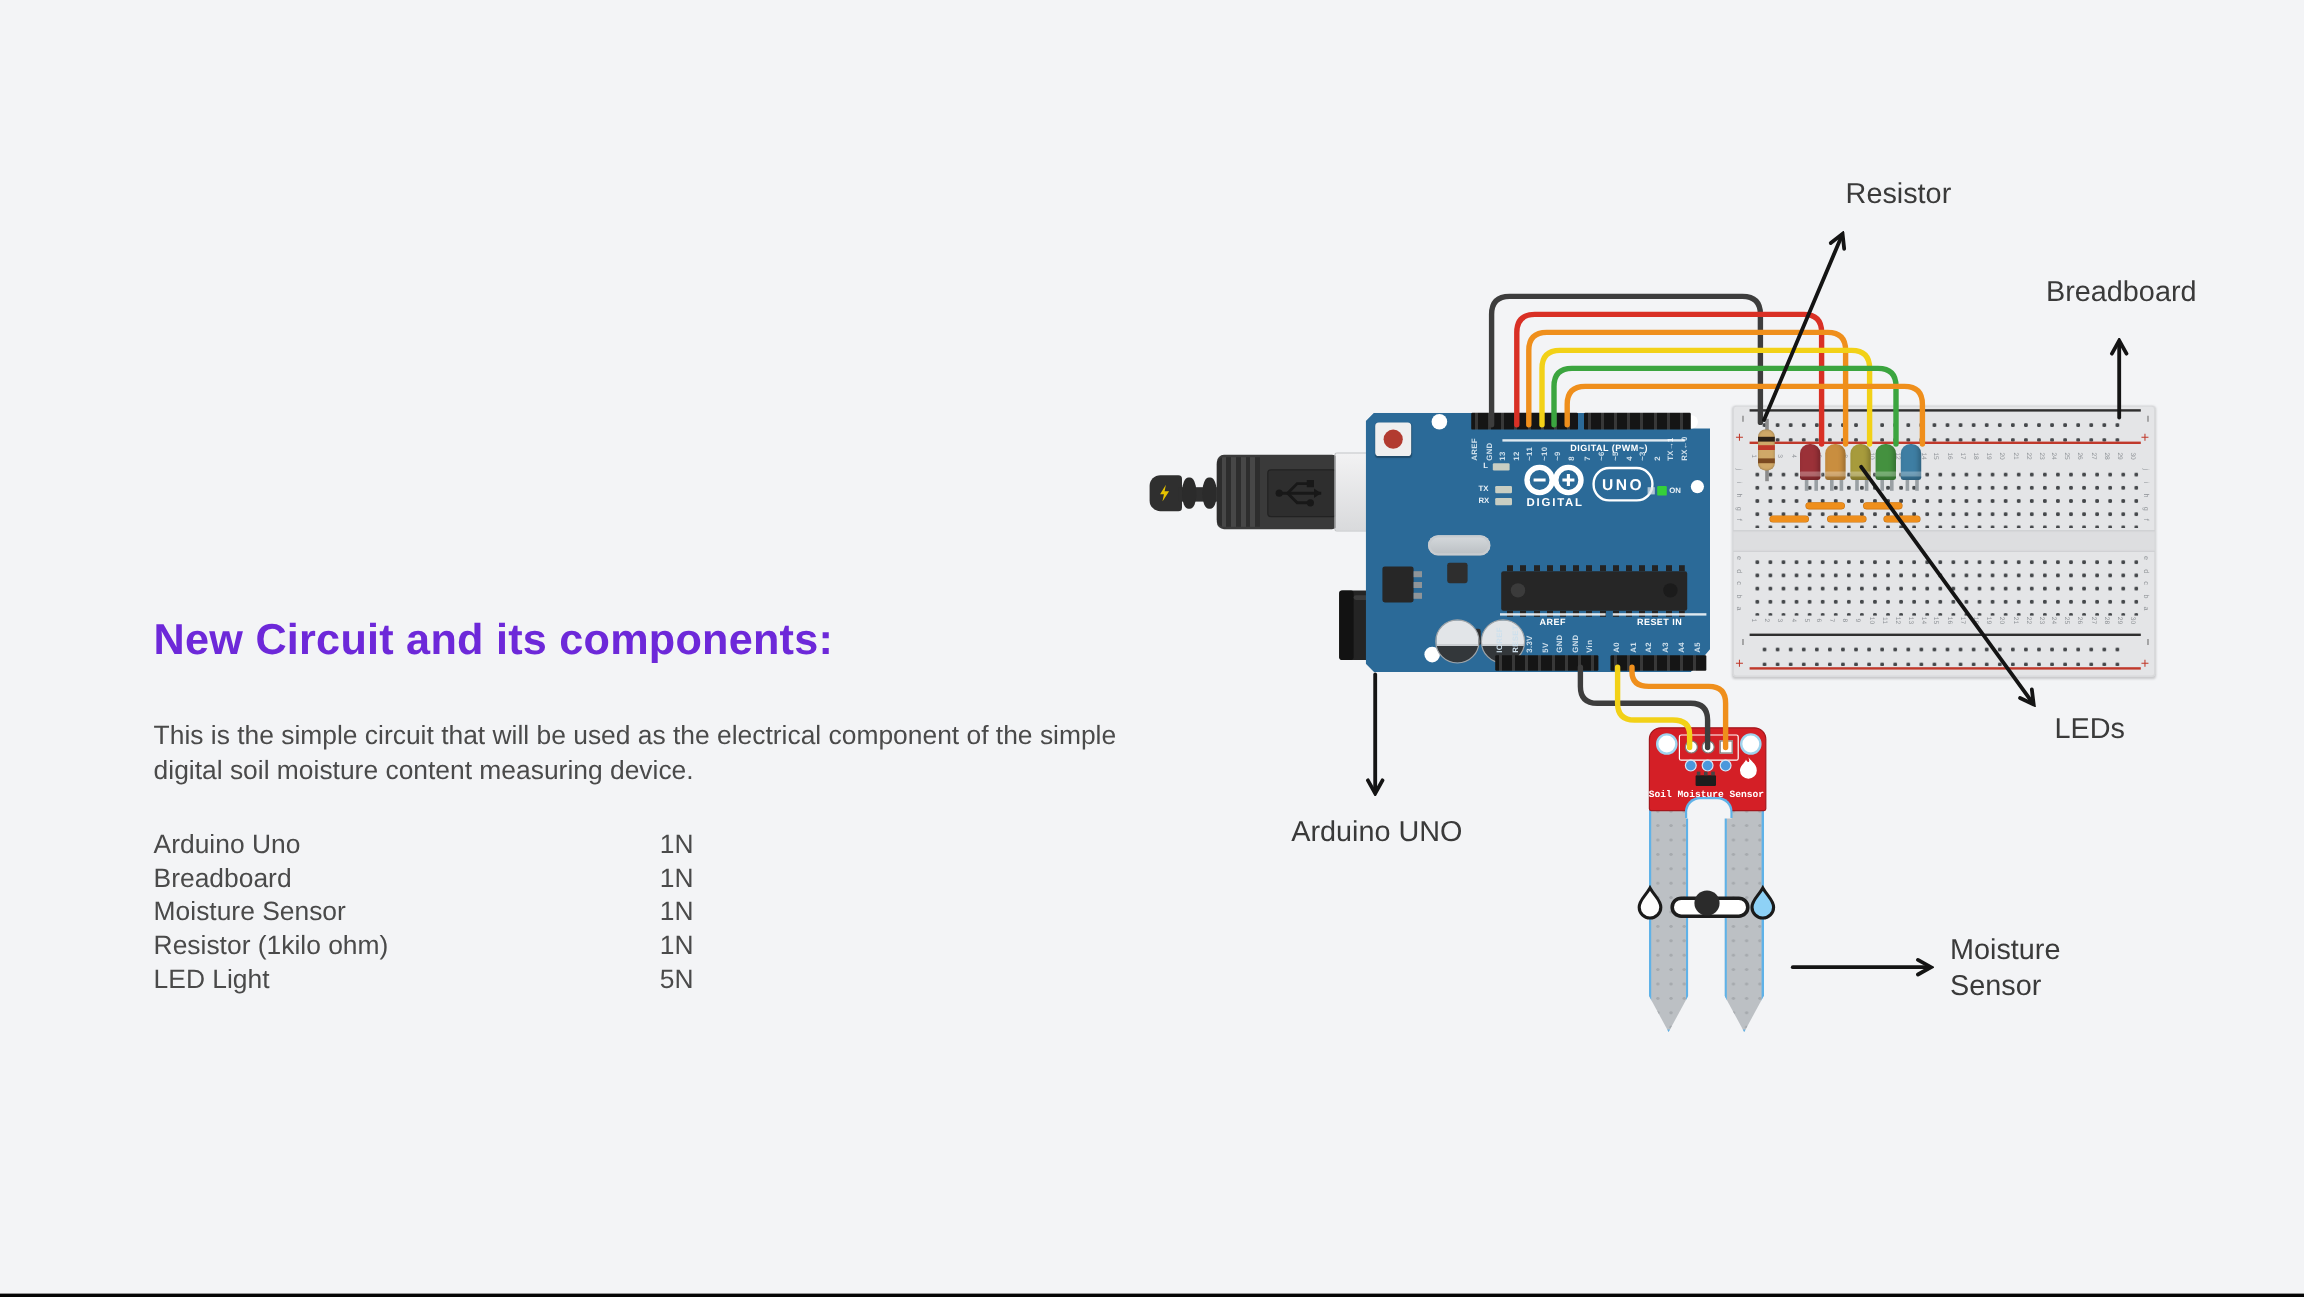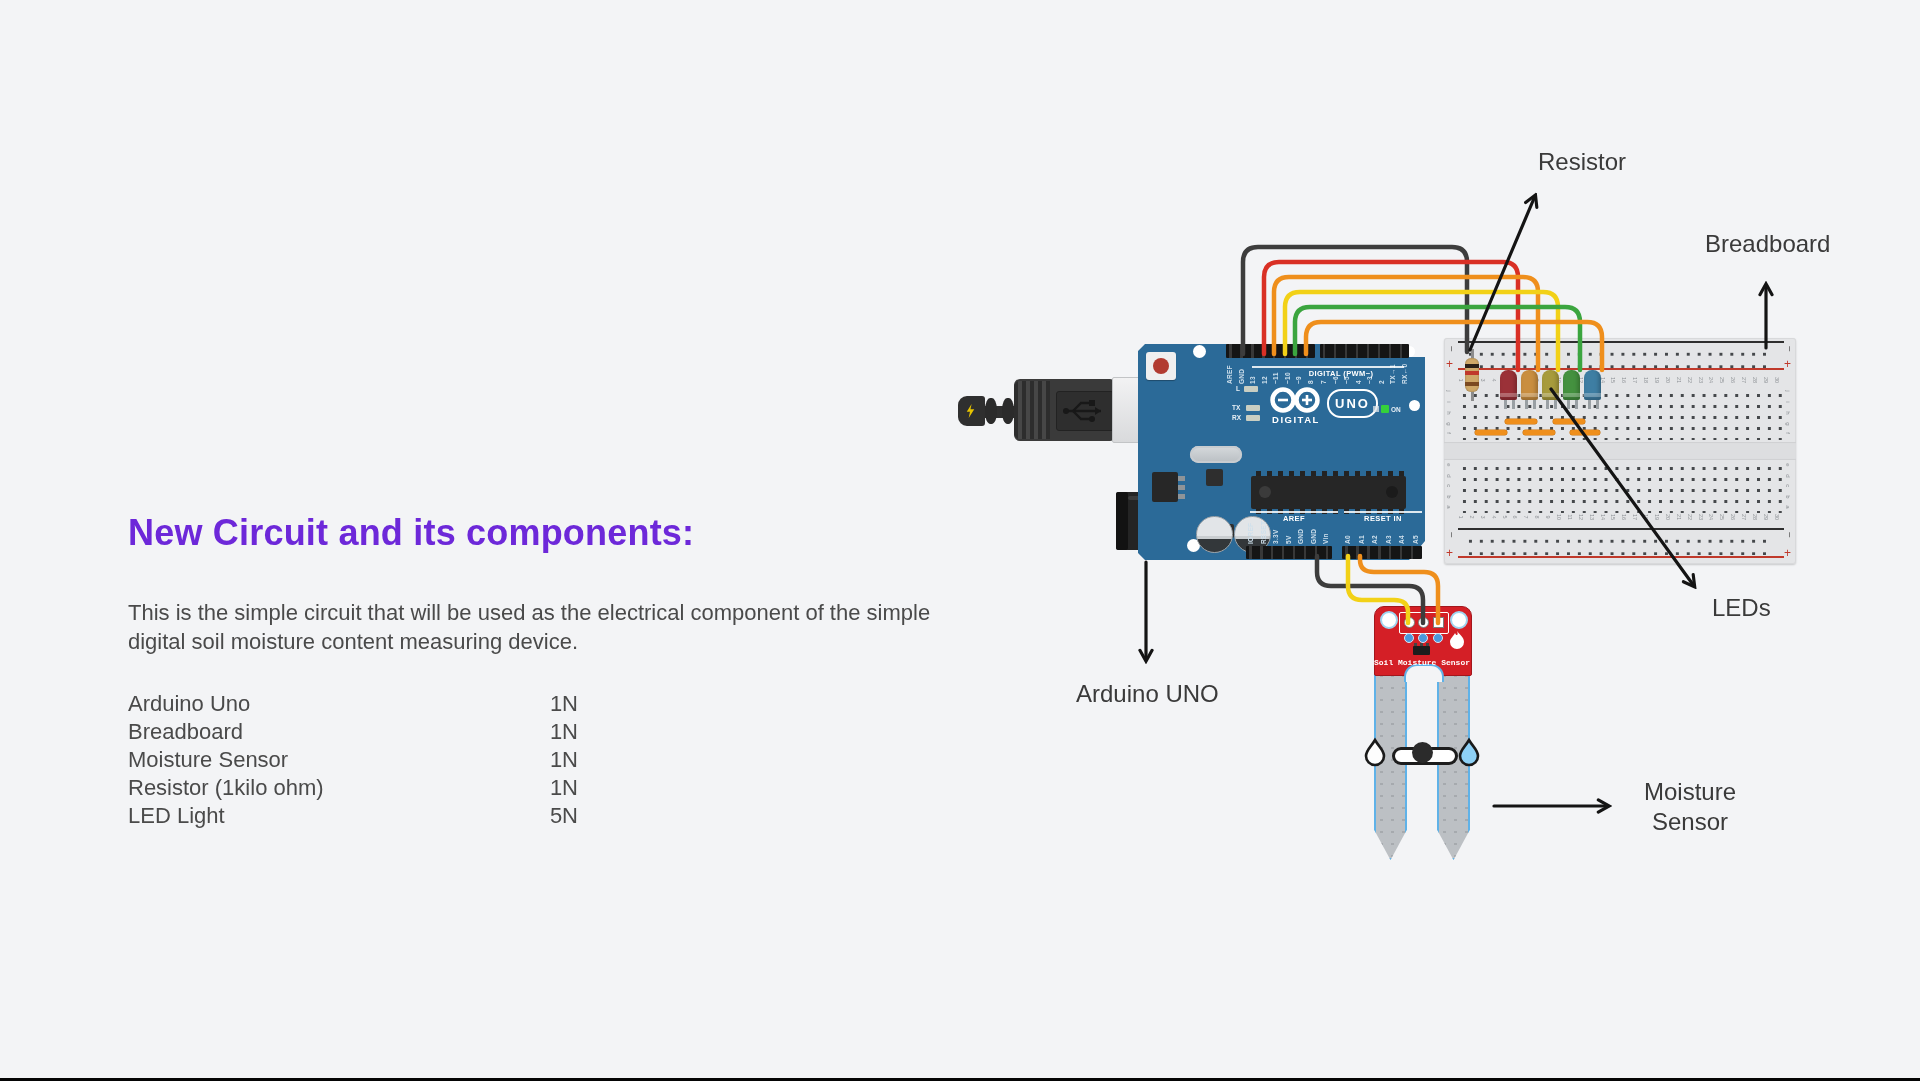--- a/index.html
+++ b/index.html
@@ -6,21 +6,21 @@
   .stage{position:relative;width:1920px;height:1081px;background:#f3f4f6;overflow:hidden;}
   .abs{position:absolute;}
   
   .info{position:absolute;left:128px;top:512px;width:840px;color:#4a4a4a;}
   .info h1{margin:0 0 44px 0;font-size:36px;font-weight:bold;color:#6d28d9;letter-spacing:.2px;}
   .info .desc{margin:0 0 34px 0;font-size:22px;line-height:29px;width:812px;}
   .info .intro{margin:0 0 32px 0;font-size:22px;}
   .comp-row{display:flex;justify-content:space-between;width:450px;font-size:22px;line-height:28px;}
   
   .ann{position:absolute;font-size:24px;color:#3a3a3a;}
-  .ann.two{width:130px;text-align:center;}
+  .ann.two{width:130px;}
   .ann.two span{display:block;line-height:30px;}
   
   .ard{position:absolute;left:1138px;top:344px;width:287px;height:216px;background:#2b6a98;
        clip-path:polygon(7px 0,258px 0,271px 13px,287px 13px,287px 197px,271px 216px,7px 216px,0 209px,0 7px);}
   .hole{position:absolute;background:#fff;border-radius:50%;}
   .hdr{position:absolute;height:14px;background:repeating-linear-gradient(90deg,#151515 0 3px,#383838 3px 5.5px,#151515 5.5px 11px);border-radius:1px;}
   .vpins{position:absolute;display:flex;justify-content:space-between;}
   .vpins span{writing-mode:vertical-rl;transform:rotate(180deg);font-size:6.5px;font-weight:bold;color:#cfe0ec;line-height:1;letter-spacing:.3px;}
   .secline{position:absolute;height:1.5px;background:rgba(255,255,255,.85);}
   .sectitle{position:absolute;font-size:7.5px;font-weight:bold;color:#fff;text-align:center;letter-spacing:.4px;}

